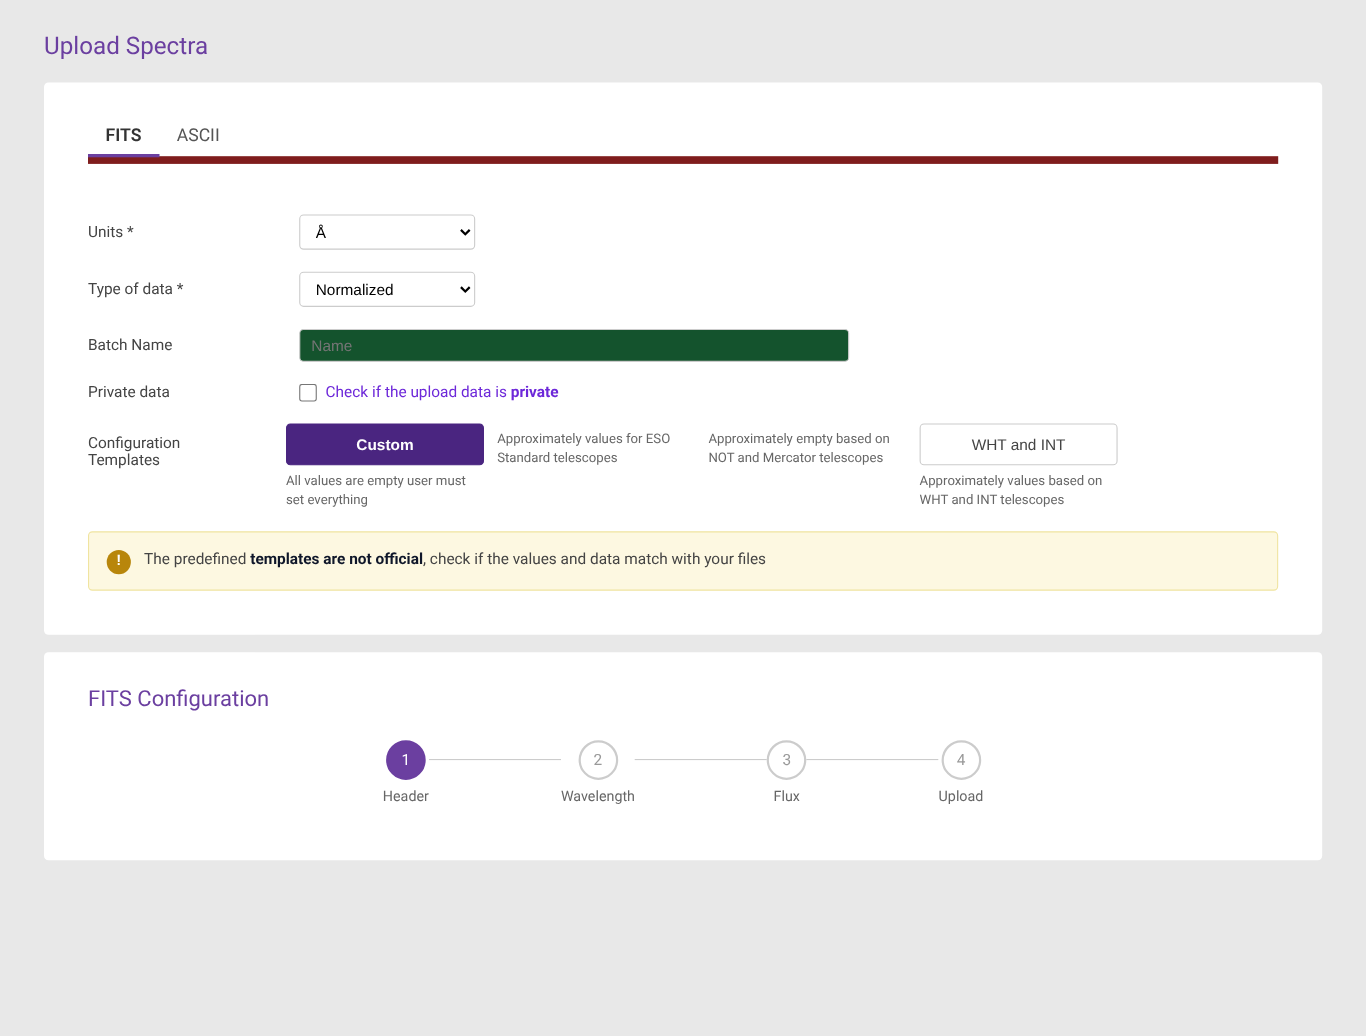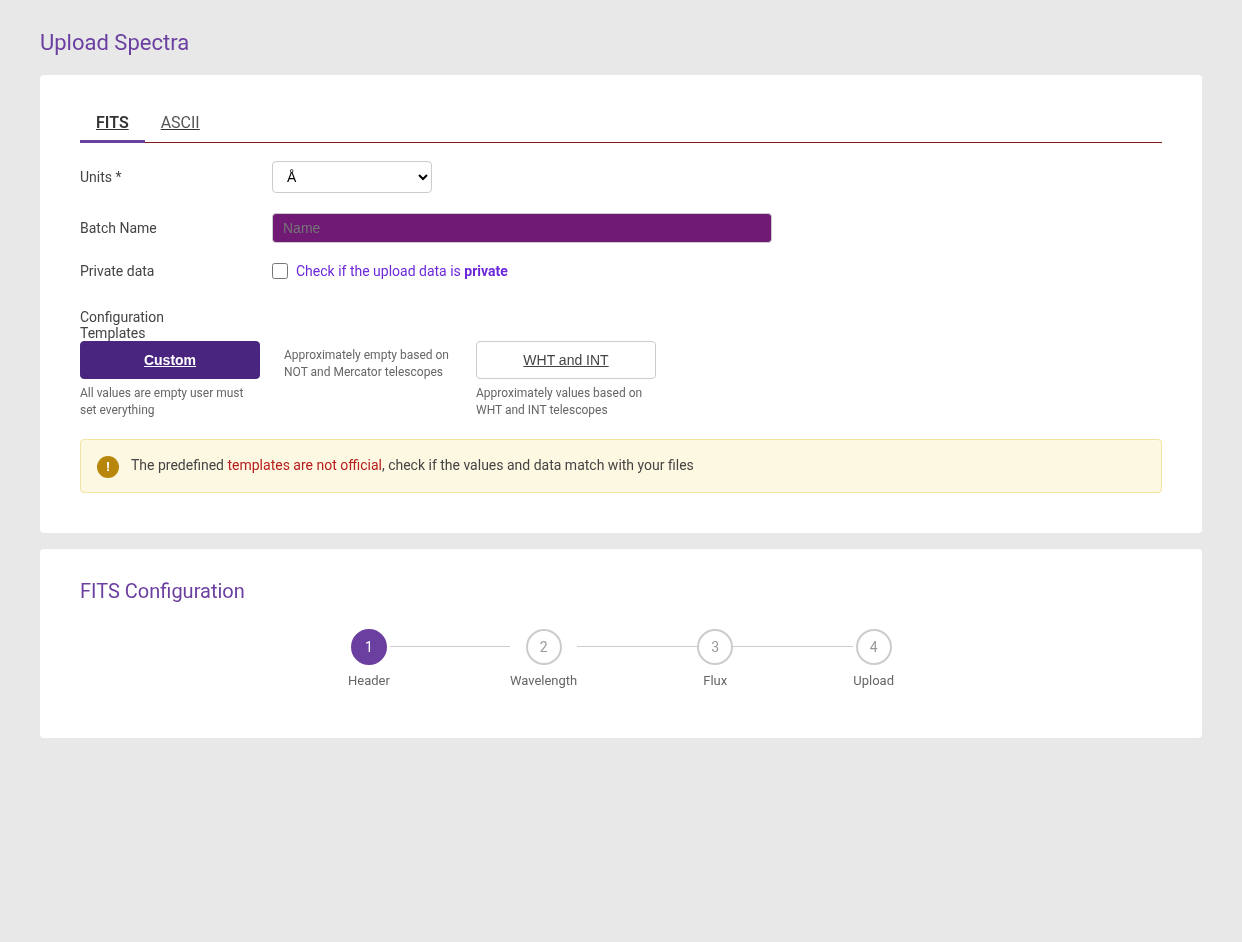--- a/index.html
+++ b/index.html
@@ -20,23 +20,22 @@
     }
     .card {
       background: #fff;
       border-radius: 4px;
       padding: 30px 40px 40px 40px;
       margin-bottom: 16px;
     }
     
     .tabs {
       display: flex;
-      border-bottom: 1px solid #7f1d1d;
-      margin-bottom: 18px;
-      text-decoration: underline;
+      border-bottom: 7px solid #7f1d1d;
+      margin-bottom: 46px;
     }
     .tab {
       padding: 8px 16px;
       cursor: pointer;
       font-size: 16px;
       color: #555;
       border-bottom: 3px solid transparent;
       margin-bottom: -1px;
     }
     .tab.active {
@@ -64,21 +63,21 @@
       font-size: 14px;
       background: #fff;
       min-width: 160px;
       cursor: pointer;
     }
     .form-control-input {
       padding: 6px 10px;
       border: 1px solid #ccc;
       border-radius: 4px;
       font-size: 14px;
-      background: #701a75;
+      background: #14532d;
       width: 500px;
       color: #999;
     }
     .checkbox-wrapper {
       display: flex;
       align-items: center;
       gap: 8px;
     }
     .checkbox-wrapper input[type="checkbox"] {
       width: 16px;
@@ -90,21 +89,20 @@
       color: #6d28d9;
     }
     .checkbox-label strong {
       font-weight: 700;
     }
     
     .config-row {
       display: flex;
       align-items: flex-start;
       margin-bottom: 20px;
-      flex-direction: column;
     }
     .config-label {
       width: 180px;
       font-size: 14px;
       color: #444;
       flex-shrink: 0;
       padding-top: 10px;
     }
     .config-buttons {
       display: flex;
@@ -121,21 +119,20 @@
       padding: 10px 15px;
       border: 1px solid #ccc;
       border-radius: 4px;
       font-size: 14px;
       cursor: pointer;
       background: #fff;
       color: #444;
       font-weight: 500;
       width: 100%;
       text-align: center;
-      text-decoration: underline;
     }
     .config-btn.active {
       background: #4a2580;
       color: #fff;
       border-color: #4a2580;
       font-weight: 700;
     }
     .config-btn-desc {
       font-size: 12px;
       color: #666;
@@ -166,22 +163,22 @@
       font-size: 13px;
       flex-shrink: 0;
       margin-top: 2px;
     }
     .warning-text {
       font-size: 14px;
       color: #444;
       line-height: 1.6;
     }
     .warning-text strong {
-      color: #b91c1c;
-      font-weight: 400;
+      color: #0f172a;
+      font-weight: 700;
     }
     
     .section-title {
       color: #6b3fa0;
       font-size: 20px;
       font-weight: 400;
       margin-bottom: 16px;
     }
     
     .stepper {
@@ -241,20 +238,28 @@
 
     <div class="form-row">
       <label class="form-label">Units *</label>
       <select class="form-control-select">
         <option>Å</option>
         <option>nm</option>
         <option>μm</option>
       </select>
     </div>
 
+    <div class="form-row">
+      <label class="form-label">Type of data *</label>
+      <select class="form-control-select">
+        <option>Normalized</option>
+        <option>Flux</option>
+        <option>Magnitude</option>
+      </select>
+    </div>
 
     <div class="form-row">
       <label class="form-label">Batch Name</label>
       <input class="form-control-input" type="text" placeholder="Name" style="">
     </div>
 
     <div class="form-row">
       <label class="form-label">Private data</label>
       <div class="checkbox-wrapper">
         <input type="checkbox" style="">
@@ -270,20 +275,21 @@
         <span>Templates</span>
       </div>
       <div class="config-buttons">
 
         <div class="config-btn-wrap">
           <button class="config-btn active">Custom</button>
           <span class="config-btn-desc">All values are empty user must set everything</span>
         </div>
 
         <div class="config-btn-wrap">
+          <span class="config-btn-desc">Approximately values for ESO Standard telescopes</span>
         </div>
 
         <div class="config-btn-wrap">
           <span class="config-btn-desc">Approximately empty based on NOT and Mercator telescopes</span>
         </div>
 
         <div class="config-btn-wrap">
           <button class="config-btn">WHT and INT</button>
           <span class="config-btn-desc">Approximately values based on WHT and INT telescopes</span>
         </div>

